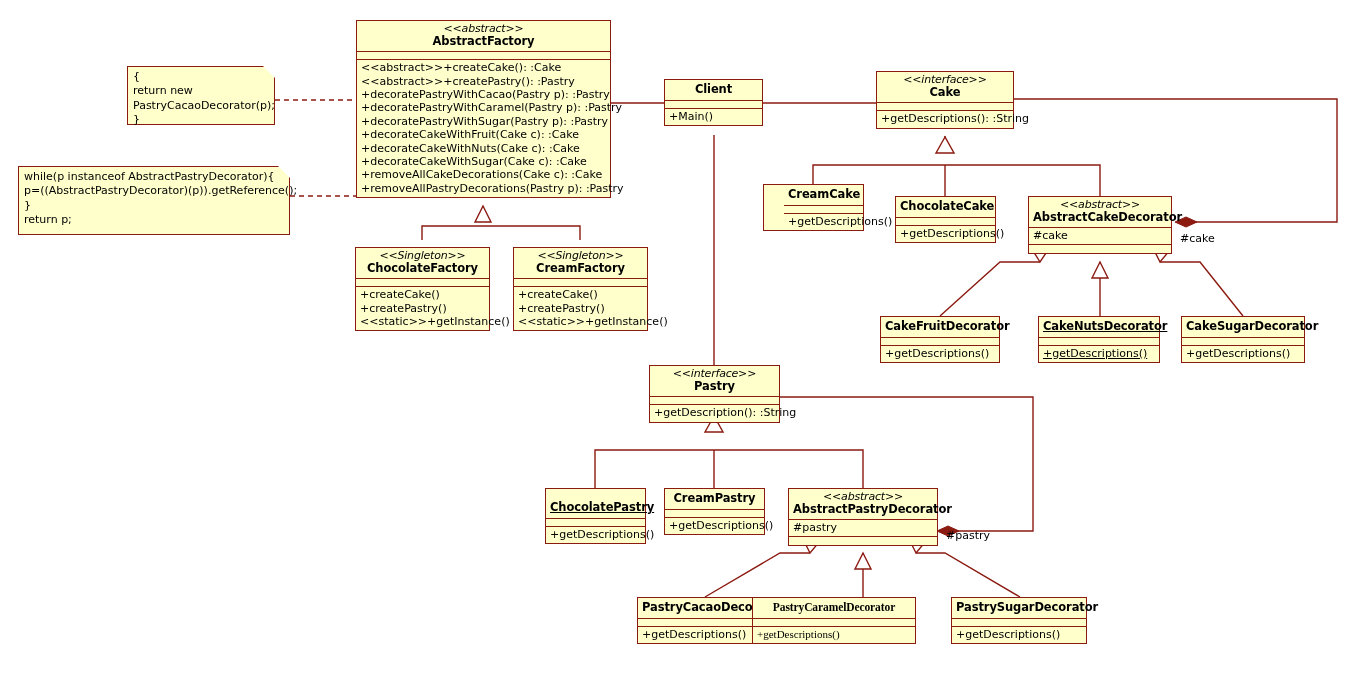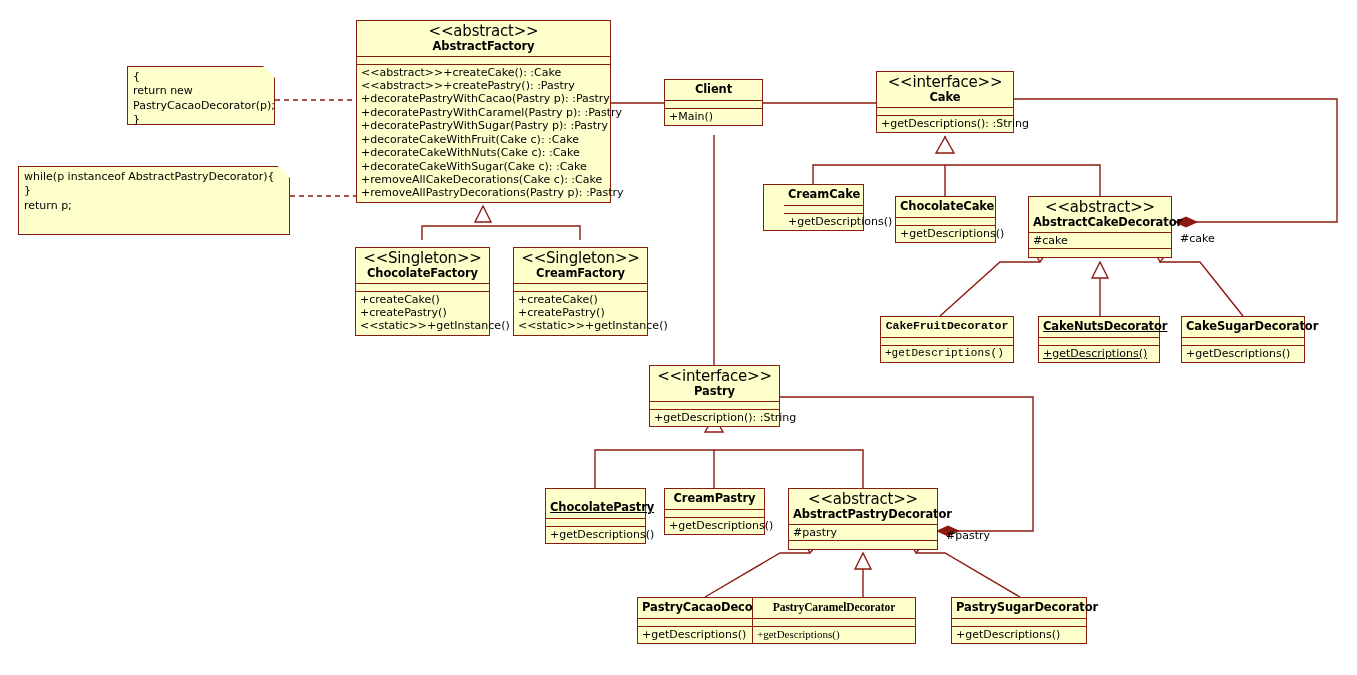--- a/index.html
+++ b/index.html
@@ -32,23 +32,24 @@
   }
   .uml-head{
     box-sizing:border-box;
     padding:2px 4px 3px 4px;
     text-align:center;
     line-height:1.12;
     border-bottom:1px solid #8b1a10;
   }
   .stereo{
     display:block;
-    font-size:15px;
+    font-size:11px;
     font-weight:normal;
     letter-spacing:-0.2px;
+    font-style:italic;
   }
   .cname{
     display:block;
     font-size:11.5px;
     font-weight:bold;
     letter-spacing:-0.1px;
   }
   .uml-attrs{
     box-sizing:border-box;
     border-bottom:1px solid #8b1a10;
@@ -166,20 +167,21 @@
     <span class="foldtri"></span>
     <div>{</div>
     <div>return new</div>
     <div>PastryCacaoDecorator(p);</div>
     <div>}</div>
   </div>
 
   <div class="uml-note" style="left:18px; top:166px; width:272px; height:69px;">
     <span class="foldtri"></span>
     <div>while(p instanceof AbstractPastryDecorator){</div>
+    <div>p=((AbstractPastryDecorator)(p)).getReference();</div>
     <div>}</div>
     <div>return p;</div>
   </div>
 
   <div class="uml-class" style="left:356px; top:20px; width:255px;">
     <div class="uml-head">
       <span class="stereo">&lt;&lt;abstract&gt;&gt;</span>
       <span class="cname">AbstractFactory</span>
     </div>
     <div class="uml-attrs empty"></div>
@@ -270,21 +272,21 @@
       <span class="cname">AbstractCakeDecorator</span>
     </div>
     <div class="uml-attrs">
       <div>#cake</div>
     </div>
     <div class="uml-ops empty"></div>
   </div>
 
   <div class="edge-label" style="left:1180px; top:232px;">#cake</div>
 
-  <div class="uml-class" style="left:880px; top:316px; width:134px;font-family:Liberation Mono, monospace;">
+  <div class="uml-class" style="left:880px; top:316px; width:120px;">
     <div class="uml-head" style="padding-top:3px;padding-bottom:4px;">
       <span class="cname">CakeFruitDecorator</span>
     </div>
     <div class="uml-attrs empty"></div>
     <div class="uml-ops">
       <div>+getDescriptions()</div>
     </div>
   </div>
 
   <div class="uml-class" style="left:1038px; top:316px; width:122px;text-decoration:underline;">

